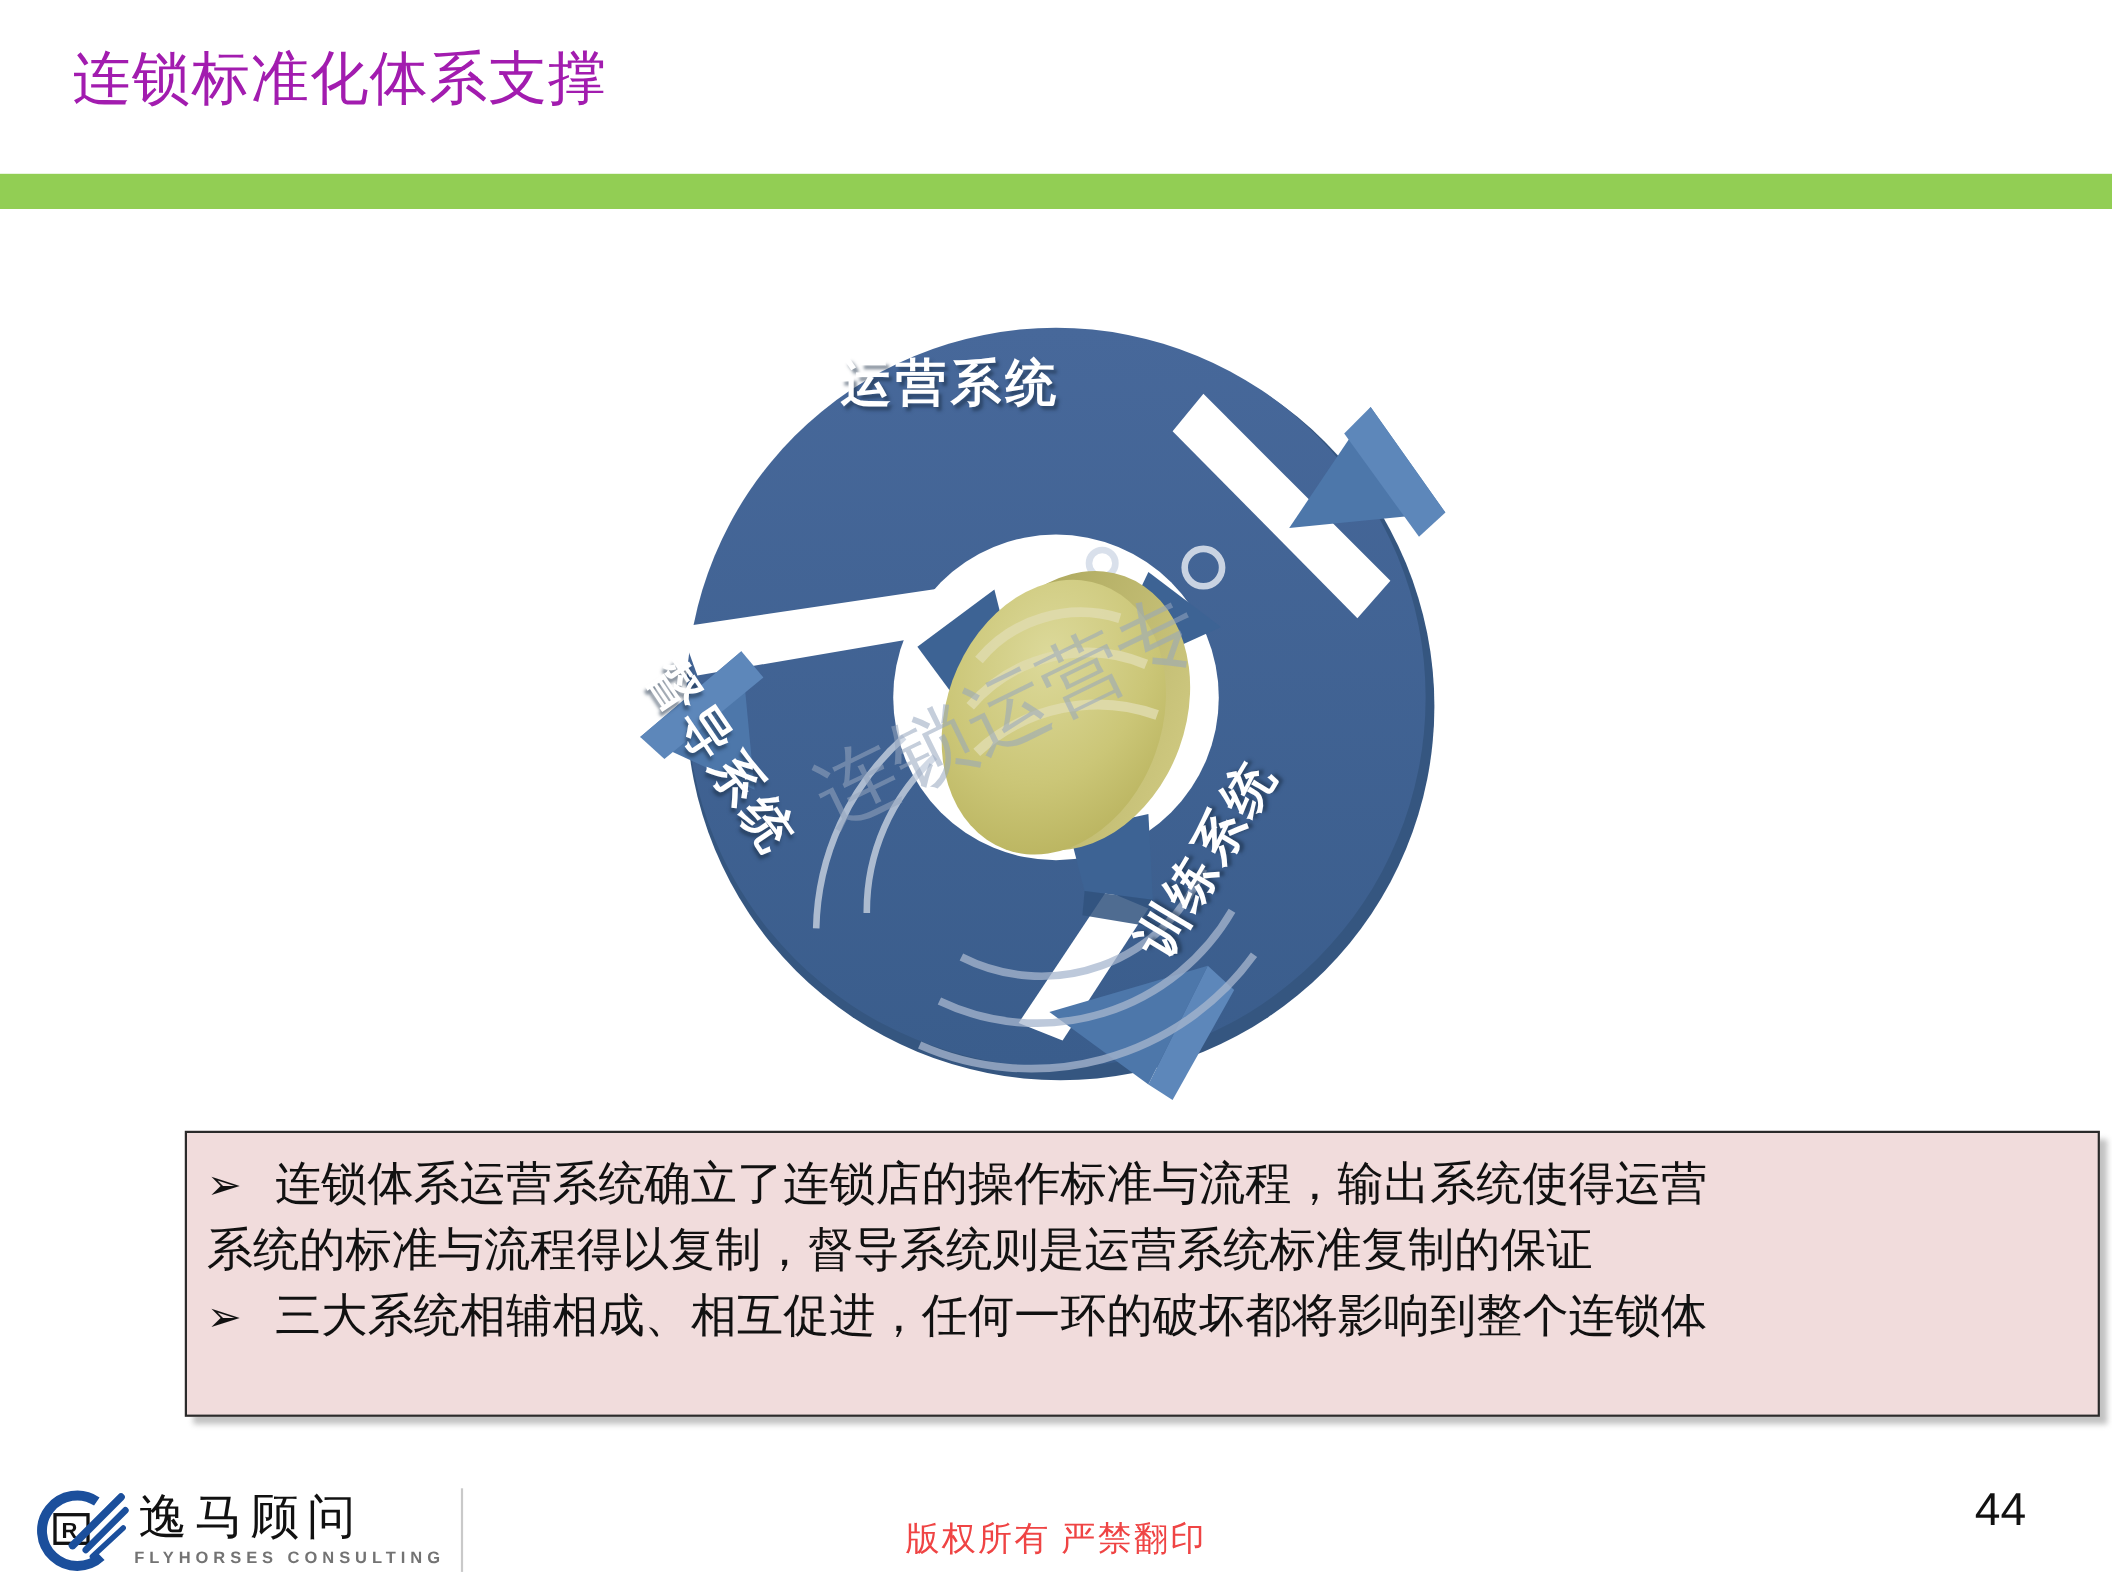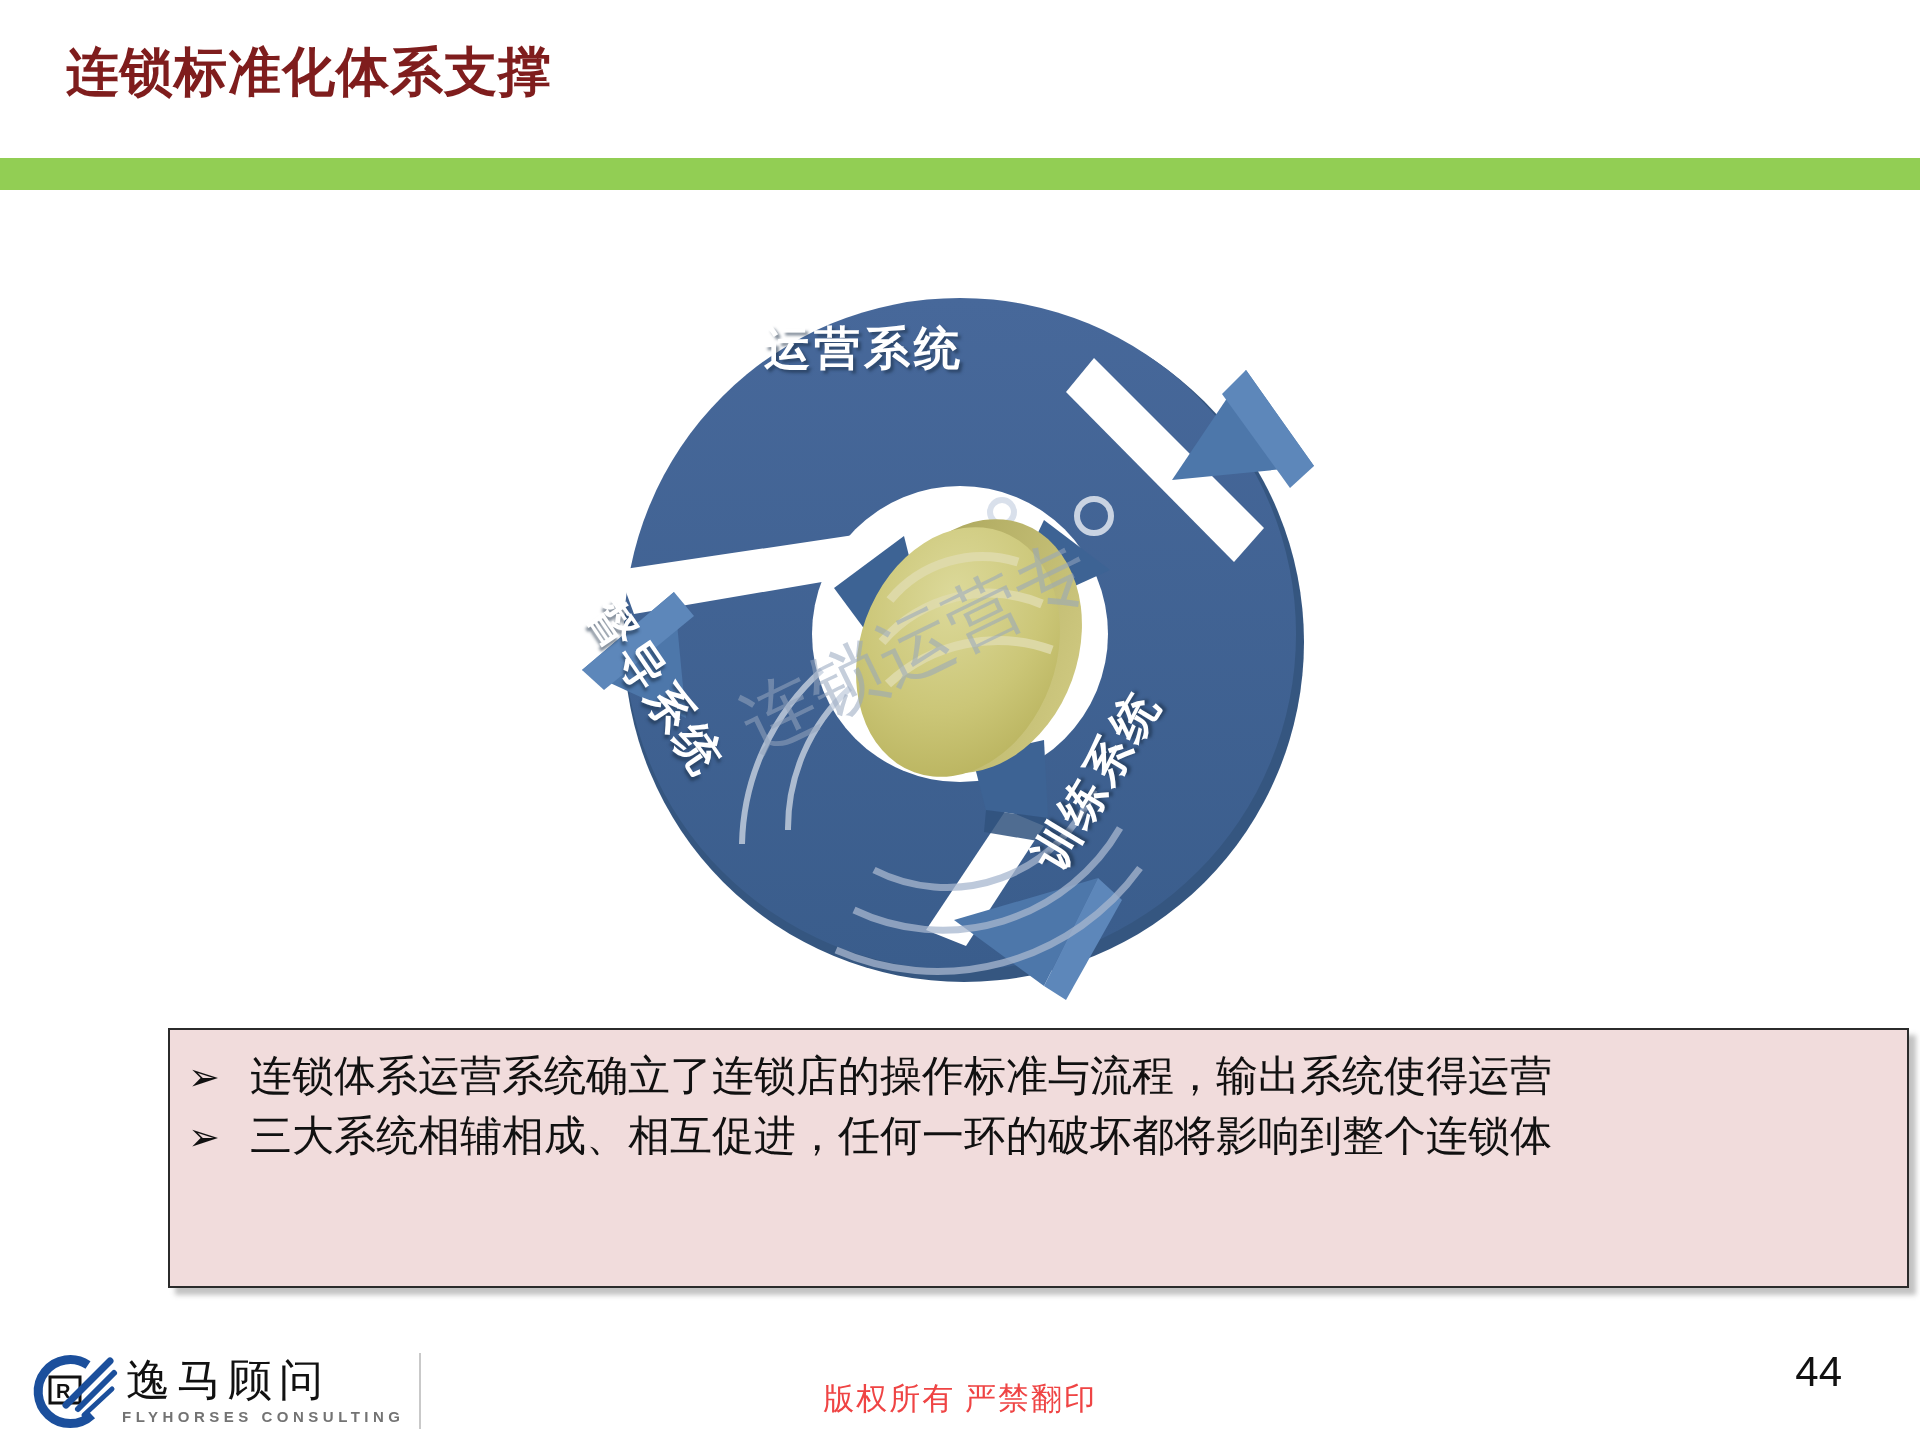--- a/index.html
+++ b/index.html
@@ -24,22 +24,22 @@
     position: absolute;
     left: 0; top: 0;
     width: 1920px;
     height: 160px;
   }
   .slide-title {
     position: absolute;
     left: 66px;
     top: 42px;
     font-size: 53px;
-    font-weight: bold;
-    color: #7f1d1d;
+    font-weight: normal;
+    color: #a21caf;
     letter-spacing: 1px;
     white-space: nowrap;
     line-height: 1.15;
   }
   .green-rule {
     position: absolute;
     left: 0;
     top: 158px;
     width: 1920px;
     height: 32px;
@@ -255,20 +255,21 @@
     <div class="cyc-label lbl-top">运营系统</div>
     <div class="cyc-label lbl-left">督导系统</div>
     <div class="cyc-label lbl-right">训练系统</div>
     <div class="watermark">连锁运营专</div>
   </div>
 
   <div class="callout">
     <span class="bullet-line">
       <span class="bullet-glyph">➢</span><span>连锁体系运营系统确立了连锁店的操作标准与流程，输出系统使得运营</span>
     </span>
+    <span class="bullet-line indent"><span>系统的标准与流程得以复制，督导系统则是运营系统标准复制的保证</span></span>
     <span class="bullet-line">
       <span class="bullet-glyph">➢</span><span>三大系统相辅相成、相互促进，任何一环的破坏都将影响到整个连锁体</span>
     </span>
   </div>
 
   <div class="footer-logo">
     <span class="logo-mark">
       <svg viewBox="0 0 96 84" xmlns="http://www.w3.org/2000/svg">
         <path d="M62 16 A32 32 0 1 0 66 66" fill="none" stroke="#1b4f9c" stroke-width="9"></path>
         <rect x="24" y="28" width="30" height="26" fill="#ffffff" stroke="#111111" stroke-width="3"></rect>

